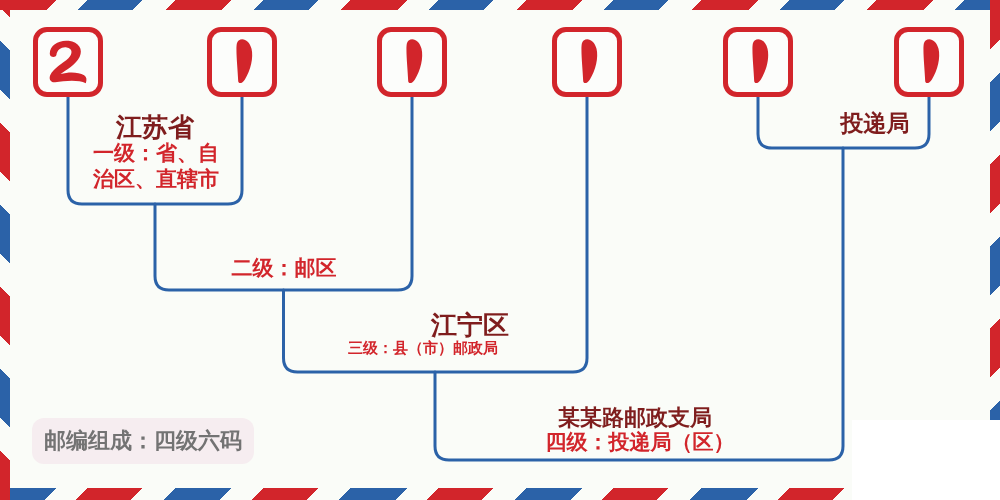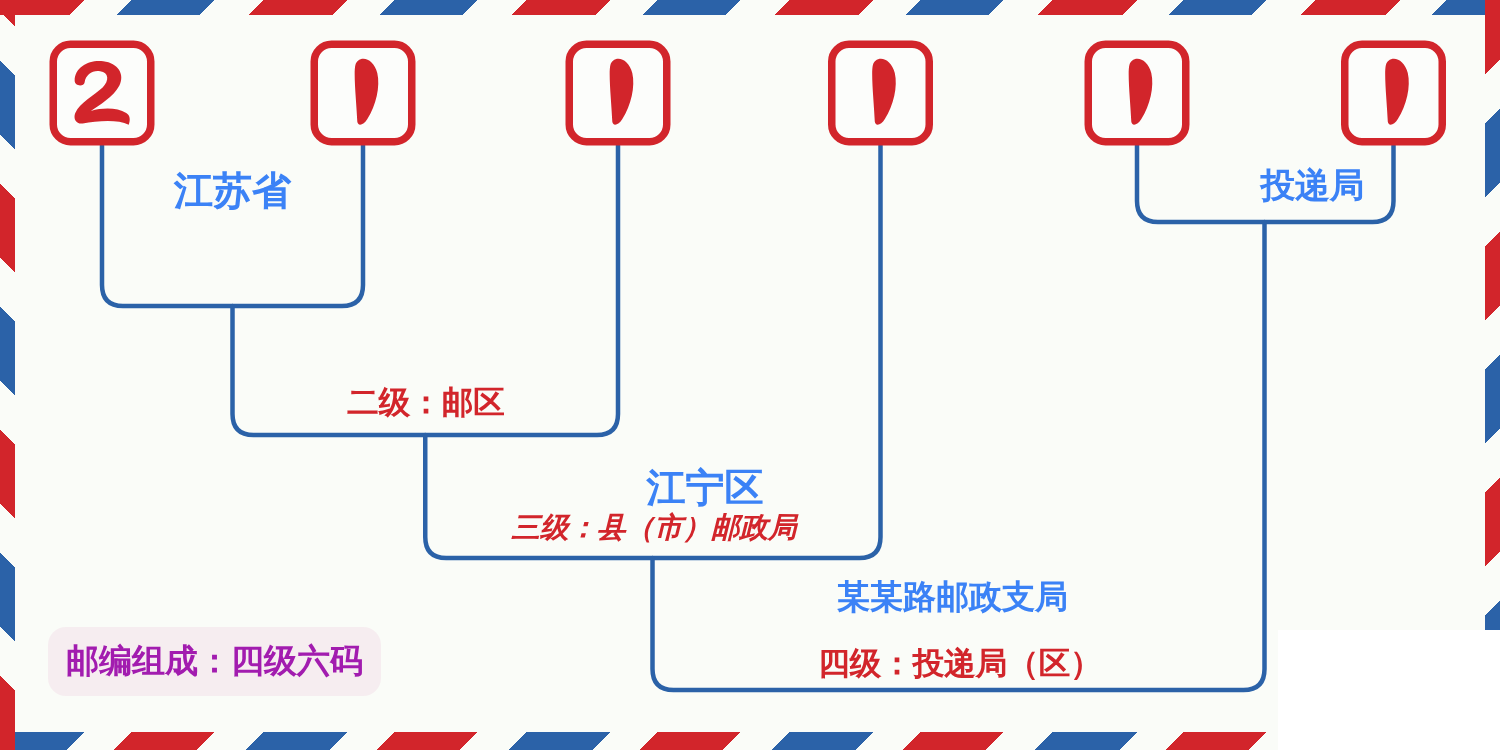--- a/index.html
+++ b/index.html
@@ -43,39 +43,39 @@
   .digit-box{
     position:absolute;top:27px;width:70px;height:70px;box-sizing:border-box;
     border:5px solid #d2252b;border-radius:14px;background:#fcfdfb;z-index:3;
   }
   .digit-box svg{position:absolute;left:1px;top:1px;width:58px;height:58px;}
   
   .connectors{position:absolute;left:0;top:0;z-index:2;}
   
   .lbl{position:absolute;transform:translateX(-50%);text-align:center;
        white-space:nowrap;z-index:4;font-weight:bold;}
-  .name{color:#3b82f6;font-family:Liberation Sans, sans-serif;}
+  .name{color:#7f1d1d;font-family:Liberation Sans, sans-serif;}
   .lvl{color:#d2252b;font-family:"DejaVu Sans","Liberation Sans",sans-serif;}
   .t-province{left:155px;top:110px;font-size:26px;}
   .t-lvl1{left:156px;top:141px;font-size:21px;width:140px;
           white-space:normal;line-height:1.22;}
   .t-lvl2{left:284px;top:254px;font-size:21px;}
   .t-district{left:434px;top:308px;font-size:26px;margin-left:36px;}
-  .t-lvl3{left:436px;top:339px;font-size:19px;font-style:italic;}
-  .t-branch{left:635px;top:383px;font-size:22px;}
+  .t-lvl3{left:423px;top:339px;font-size:15px;}
+  .t-branch{left:635px;top:403px;font-size:22px;}
   .t-lvl4{left:640px;top:428px;font-size:21px;}
   .t-delivery{left:843px;top:108px;font-size:23px;margin-left:32px;}
   
   .badge{
     position:absolute;left:32px;top:418px;width:222px;height:46px;
     background:#f6edf0;border-radius:12px;z-index:4;
     display:flex;align-items:center;justify-content:center;
   }
   .badge span{
-    color:#a21caf;font-weight:bold;font-size:22px;
+    color:#737373;font-weight:bold;font-size:22px;
     font-family:"DejaVu Serif","Liberation Serif",serif;white-space:nowrap;
   }
 </style>
 </head>
 <body>
 
 <div class="canvas">
 
   <div class="stripe stripe-top"></div>
   <div class="stripe stripe-bottom"></div>
@@ -115,20 +115,21 @@
         <path d="M31 9 C36 5 44 9 46.5 19 C49 30 45.5 45 38.5 56 C35.5 61 30.8 62 30.4 58 C30 48 28.3 30 28.3 20 C28.3 13 29 10.5 31 9 Z" fill="#d2252b"></path>
       </svg>
   </div>
   <div class="digit-box" style="left:894px">
     <svg viewBox="0 0 70 70">
         <path d="M31 9 C36 5 44 9 46.5 19 C49 30 45.5 45 38.5 56 C35.5 61 30.8 62 30.4 58 C30 48 28.3 30 28.3 20 C28.3 13 29 10.5 31 9 Z" fill="#d2252b"></path>
       </svg>
   </div>
 
   <div class="lbl name t-province">江苏省</div>
+  <div class="lbl lvl  t-lvl1">一级：省、自治区、直辖市</div>
   <div class="lbl lvl  t-lvl2">二级：邮区</div>
   <div class="lbl name t-district">江宁区</div>
   <div class="lbl lvl  t-lvl3">三级：县（市）邮政局</div>
   <div class="lbl name t-branch">某某路邮政支局</div>
   <div class="lbl lvl  t-lvl4">四级：投递局（区）</div>
   <div class="lbl name t-delivery">投递局</div>
 
   <div class="badge">
     <span>邮编组成：四级六码</span>
   </div>

